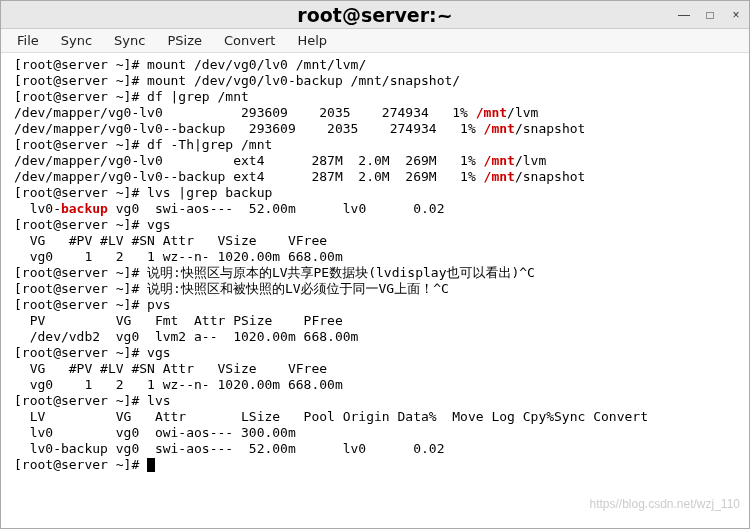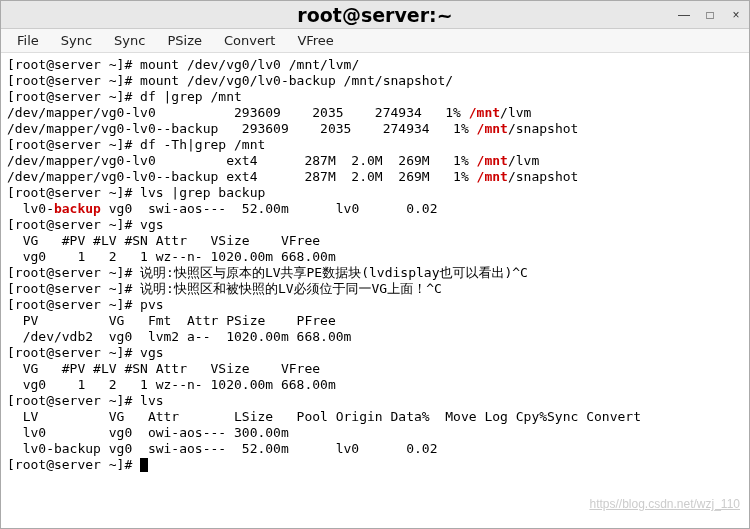--- a/index.html
+++ b/index.html
@@ -63,37 +63,37 @@
   .menu-item { padding: 2px 10px; cursor: pointer; }
   .terminal {
     flex: 1;
     background: #ffffff;
     color: #000;
     padding: 4px 6px;
     white-space: pre;
     line-height: 16px;
     font-size: 13px;
     overflow: hidden;
+    margin-left: 7px;
   }
   .red { color: #cc0000; font-weight: bold; }
   .cursor {
     display: inline-block;
     width: 8px; height: 14px;
     background: #000;
     vertical-align: text-bottom;
   }
   .watermark {
     position: absolute;
     right: 10px;
     bottom: 18px;
     font-family: sans-serif;
     font-size: 12px;
     color: #ccc;
     pointer-events: none;
-    text-decoration: underline;
   }
 </style>
 </head>
 <body>
 
 <div class="window">
 
   <div class="titlebar">
     <span class="title-text">root@server:~</span>
     <div class="win-controls">
@@ -102,21 +102,21 @@
       <div class="win-btn">×</div>
     </div>
   </div>
 
   <div class="menubar">
     <div class="menu-item">File</div>
     <div class="menu-item">Sync</div>
     <div class="menu-item">Sync</div>
     <div class="menu-item">PSize</div>
     <div class="menu-item">Convert</div>
-    <div class="menu-item">VFree</div>
+    <div class="menu-item">Help</div>
   </div>
 
   <div class="terminal"><span>[root@server ~]# </span><span>mount /dev/vg0/lv0 /mnt/lvm/</span>
 <span>[root@server ~]# </span><span>mount /dev/vg0/lv0-backup /mnt/snapshot/</span>
 <span>[root@server ~]# </span><span>df |grep /mnt</span>
 <span>/dev/mapper/vg0-lv0          293609    2035    274934   1% </span><span class="red">/mnt</span><span>/lvm</span>
 <span>/dev/mapper/vg0-lv0--backup   293609    2035    274934   1% </span><span class="red">/mnt</span><span>/snapshot</span>
 <span>[root@server ~]# </span><span>df -Th|grep /mnt</span>
 <span>/dev/mapper/vg0-lv0         ext4      287M  2.0M  269M   1% </span><span class="red">/mnt</span><span>/lvm</span>
 <span>/dev/mapper/vg0-lv0--backup ext4      287M  2.0M  269M   1% </span><span class="red">/mnt</span><span>/snapshot</span>

